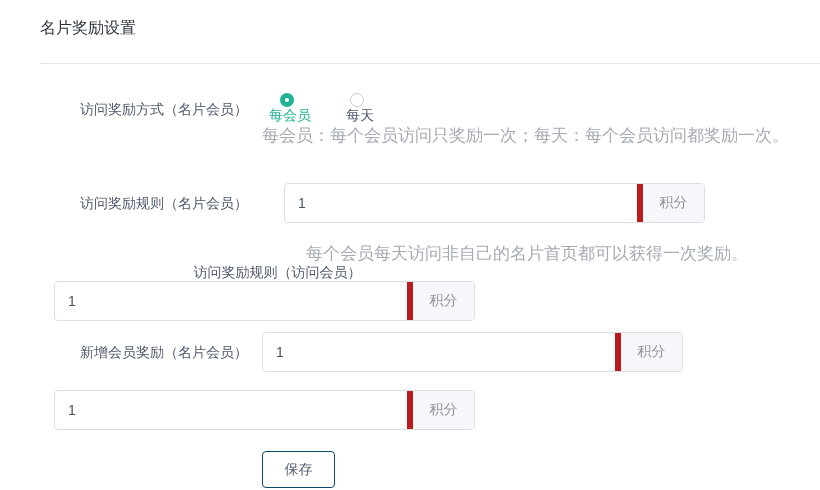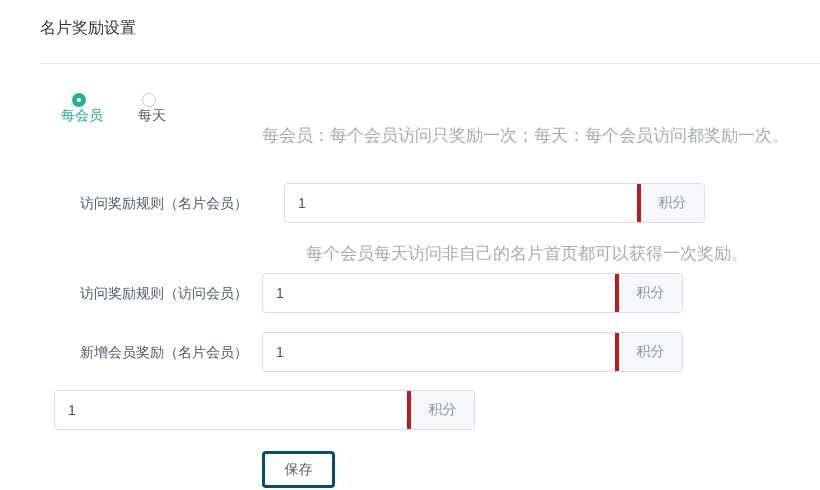--- a/index.html
+++ b/index.html
@@ -61,41 +61,42 @@
   .input-group input {
     flex: 1 1 auto; min-width: 0;
     border: none; outline: none;
     padding: 0 13px; font-size: 14px; color: #495060;
     font-family: "Liberation Sans", "DejaVu Sans", sans-serif;
     background: transparent;
   }
   .input-unit {
     flex: none; width: 67px;
     display: flex; align-items: center; justify-content: center;
-    background: #f5f7fa; border-left: 4px solid #b91c1c;
+    background: #f5f7fa; border-left: 6px solid #b91c1c;
     font-size: 14px; color: #909399;
   }
 
   .save-button {
     position: absolute; left: 262px; top: 451px;
     width: 73px; height: 37px;
-    background: #fff; border: 3px solid #0c4a6e; border-radius: 4px;
+    background: #fff; border: 1px solid #0c4a6e; border-radius: 4px;
     font-size: 14px; color: #515a6e; cursor: pointer;
     font-family: "Liberation Sans", "DejaVu Sans", sans-serif;
   }
 </style>
 </head>
 <body>
 
 <div class="page">
 
   <div class="page-title">名片奖励设置</div>
   <div class="divider"></div>
 
   <div class="form-row" style="top: 93px;">
+    <div class="row-label">访问奖励方式（名片会员）</div>
     <div class="control radio-group">
       <div class="radio-option selected">
         <span class="radio-circle checked"></span>
         <span class="radio-text">每会员</span>
       </div>
       <div class="radio-option">
         <span class="radio-circle"></span>
         <span class="radio-text">每天</span>
       </div>
     </div>
@@ -105,21 +106,21 @@
   <div class="form-row" style="top: 183px; gap: 22px;">
     <div class="row-label">访问奖励规则（名片会员）</div>
     <div class="control input-group">
       <input type="text" value="1" style="">
       <span class="input-unit">积分</span>
     </div>
   </div>
 
   <div class="helper-text" style="top: 247px; margin-left: 44px;">每个会员每天访问非自己的名片首页都可以获得一次奖励。</div>
 
-  <div class="form-row" style="top: 273px;">
+  <div class="form-row" style="top: 263px; flex-direction: column;">
     <div class="row-label">访问奖励规则（访问会员）</div>
     <div class="control input-group">
       <input type="text" value="1" style="">
       <span class="input-unit">积分</span>
     </div>
   </div>
 
   <div class="form-row" style="top: 332px;">
     <div class="row-label">新增会员奖励（名片会员）</div>
     <div class="control input-group">

